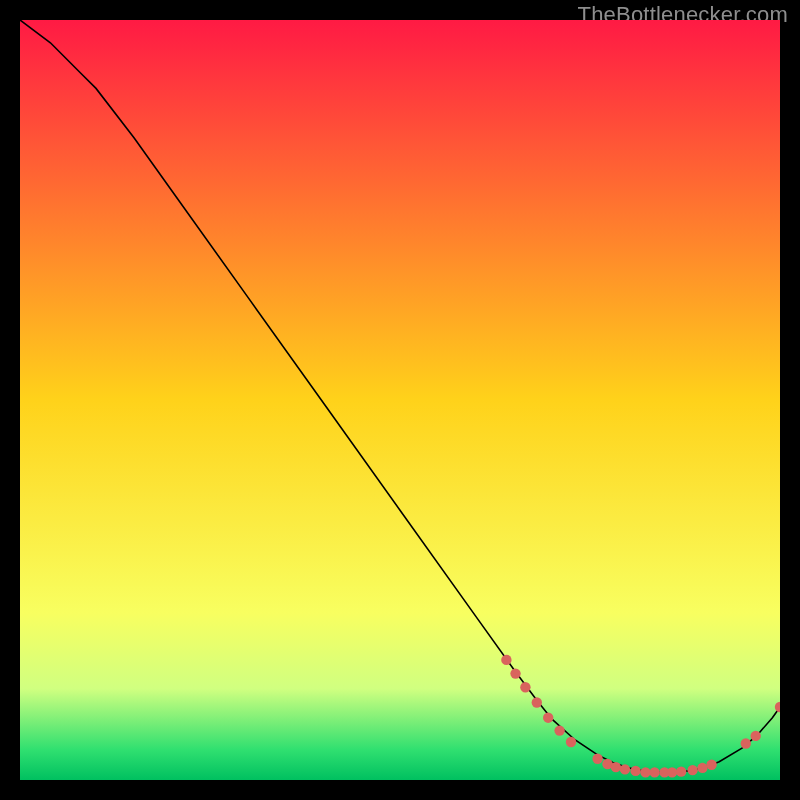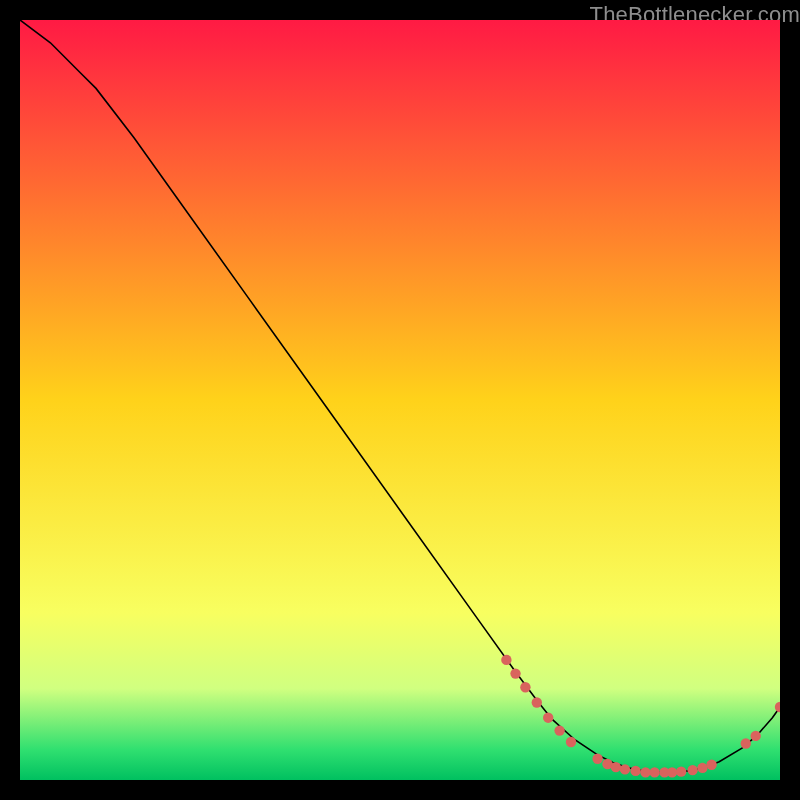--- a/index.html
+++ b/index.html
@@ -19,21 +19,21 @@
   .plot {
     position: absolute;
     left: 20px;
     top: 20px;
     width: 760px;
     height: 760px;
   }
   .watermark {
     position: absolute;
     top: 2px;
-    right: 0;
+    right: 12px;
     font-family: Arial, Helvetica, sans-serif;
     font-size: 22px;
     color: #8e8e8e;
     font-weight: 500;
     letter-spacing: 0.2px;
     user-select: none;
   }
 </style>
 </head>
 <body>

